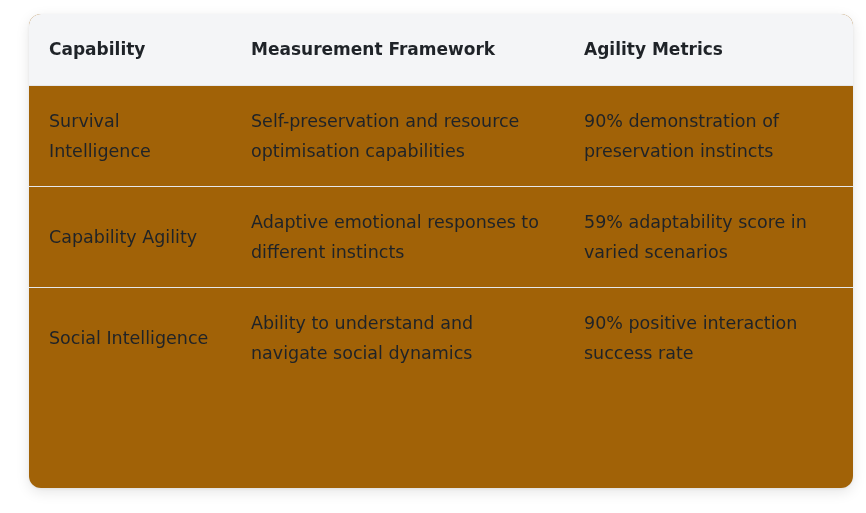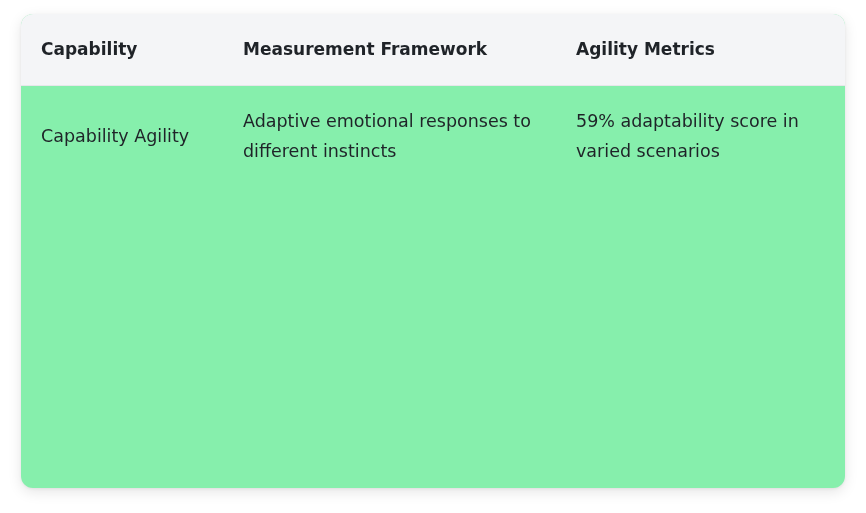--- a/index.html
+++ b/index.html
@@ -1,19 +1,19 @@
 <!DOCTYPE html>
 <html><head>
 <meta charset="utf-8">
 <style>
   html, body { margin: 0; padding: 0; background: #ffffff; }
   body { width: 866px; height: 513px; position: relative; overflow: hidden;
          font-family: "DejaVu Sans", "Liberation Sans", sans-serif; color: #1f2328; }
-  .card { position: absolute; left: 21px; top: 14px; width: 824px; height: 474px;
-          background: #86efac; border-radius: 12px; overflow: hidden;
+  .card { position: absolute; left: 29px; top: 14px; width: 824px; height: 474px;
+          background: #a16207; border-radius: 12px; overflow: hidden;
           box-shadow: 0 4px 14px rgba(0,0,0,0.10), 0 1px 3px rgba(0,0,0,0.06); }
   table { border-collapse: collapse; width: 100%; table-layout: fixed; }
   col.c1 { width: 202px; } col.c2 { width: 333px; } col.c3 { width: 289px; }
   thead tr { background: #f4f5f7; height: 71px; }
   th { text-align: left; font-weight: bold; font-size: 17px; padding: 0 0 0 20px; vertical-align: middle; }
   tbody tr { height: 101px; border-top: 1px solid #e6e7ea; }
   td { font-size: 17.5px; line-height: 30px; padding: 0 14px 0 20px; vertical-align: middle; font-weight: normal; }
 </style>
 </head>
 <body>
@@ -27,19 +27,29 @@
       </colgroup>
     <thead>
       <tr>
         <th>Capability</th>
         <th>Measurement Framework</th>
         <th>Agility Metrics</th>
       </tr>
     </thead>
     <tbody>
       <tr>
+        <td>Survival Intelligence</td>
+        <td>Self-preservation and resource optimisation capabilities</td>
+        <td>90% demonstration of preservation instincts</td>
+      </tr>
+      <tr>
         <td>Capability Agility</td>
         <td>Adaptive emotional responses to different instincts</td>
         <td>59% adaptability score in varied scenarios</td>
+      </tr>
+      <tr>
+        <td>Social Intelligence</td>
+        <td>Ability to understand and navigate social dynamics</td>
+        <td>90% positive interaction success rate</td>
       </tr>
     </tbody>
   </table>
 </div>
 
 </body></html>

